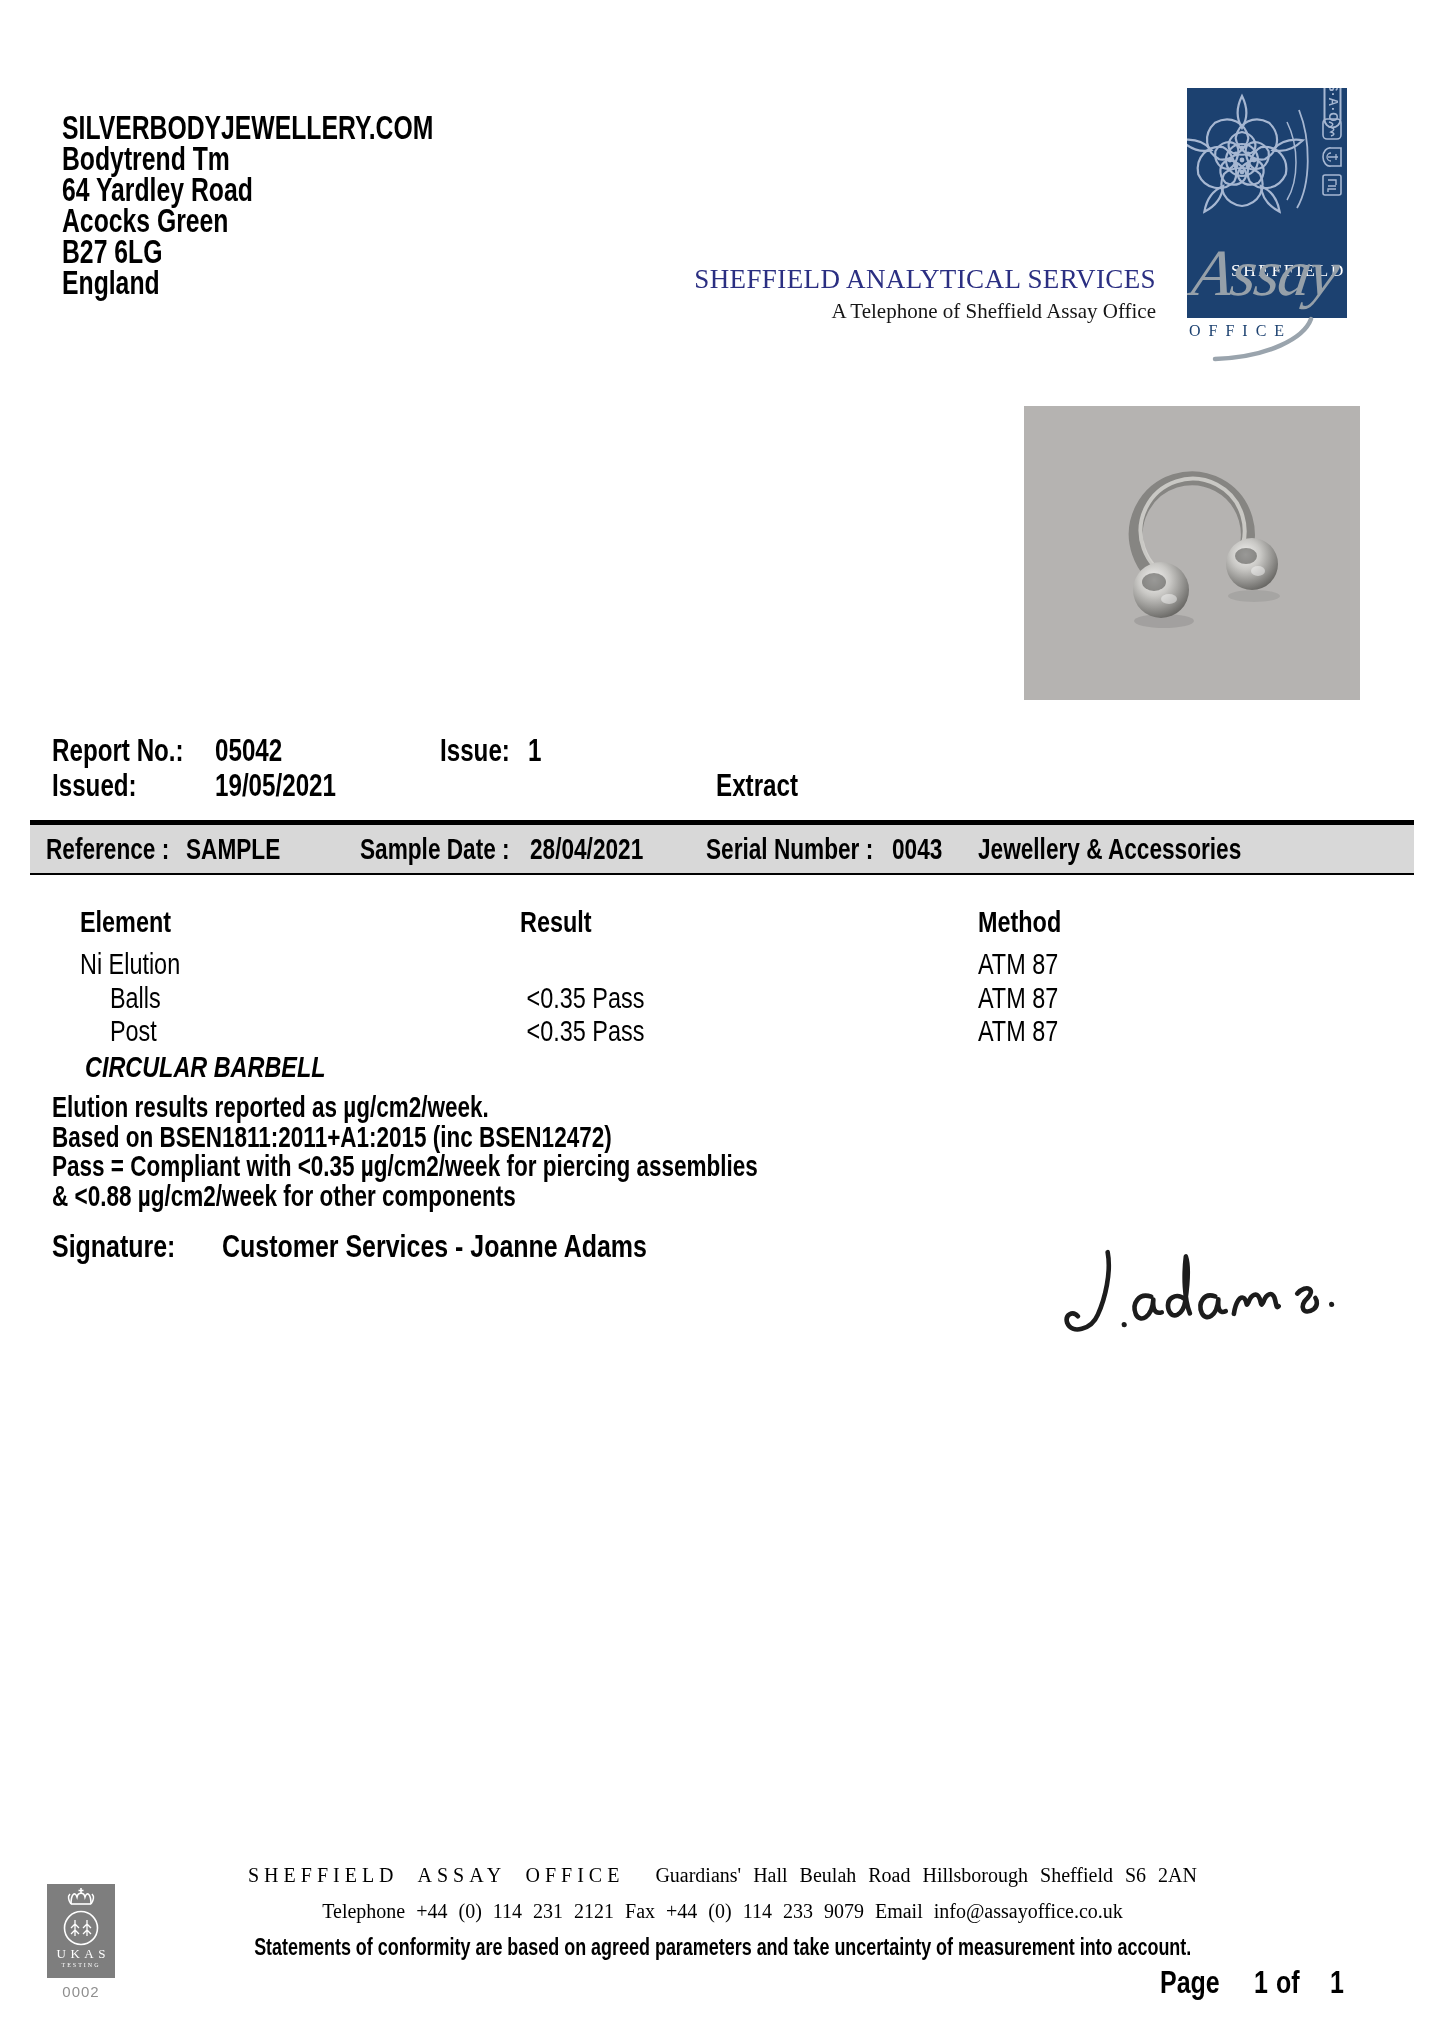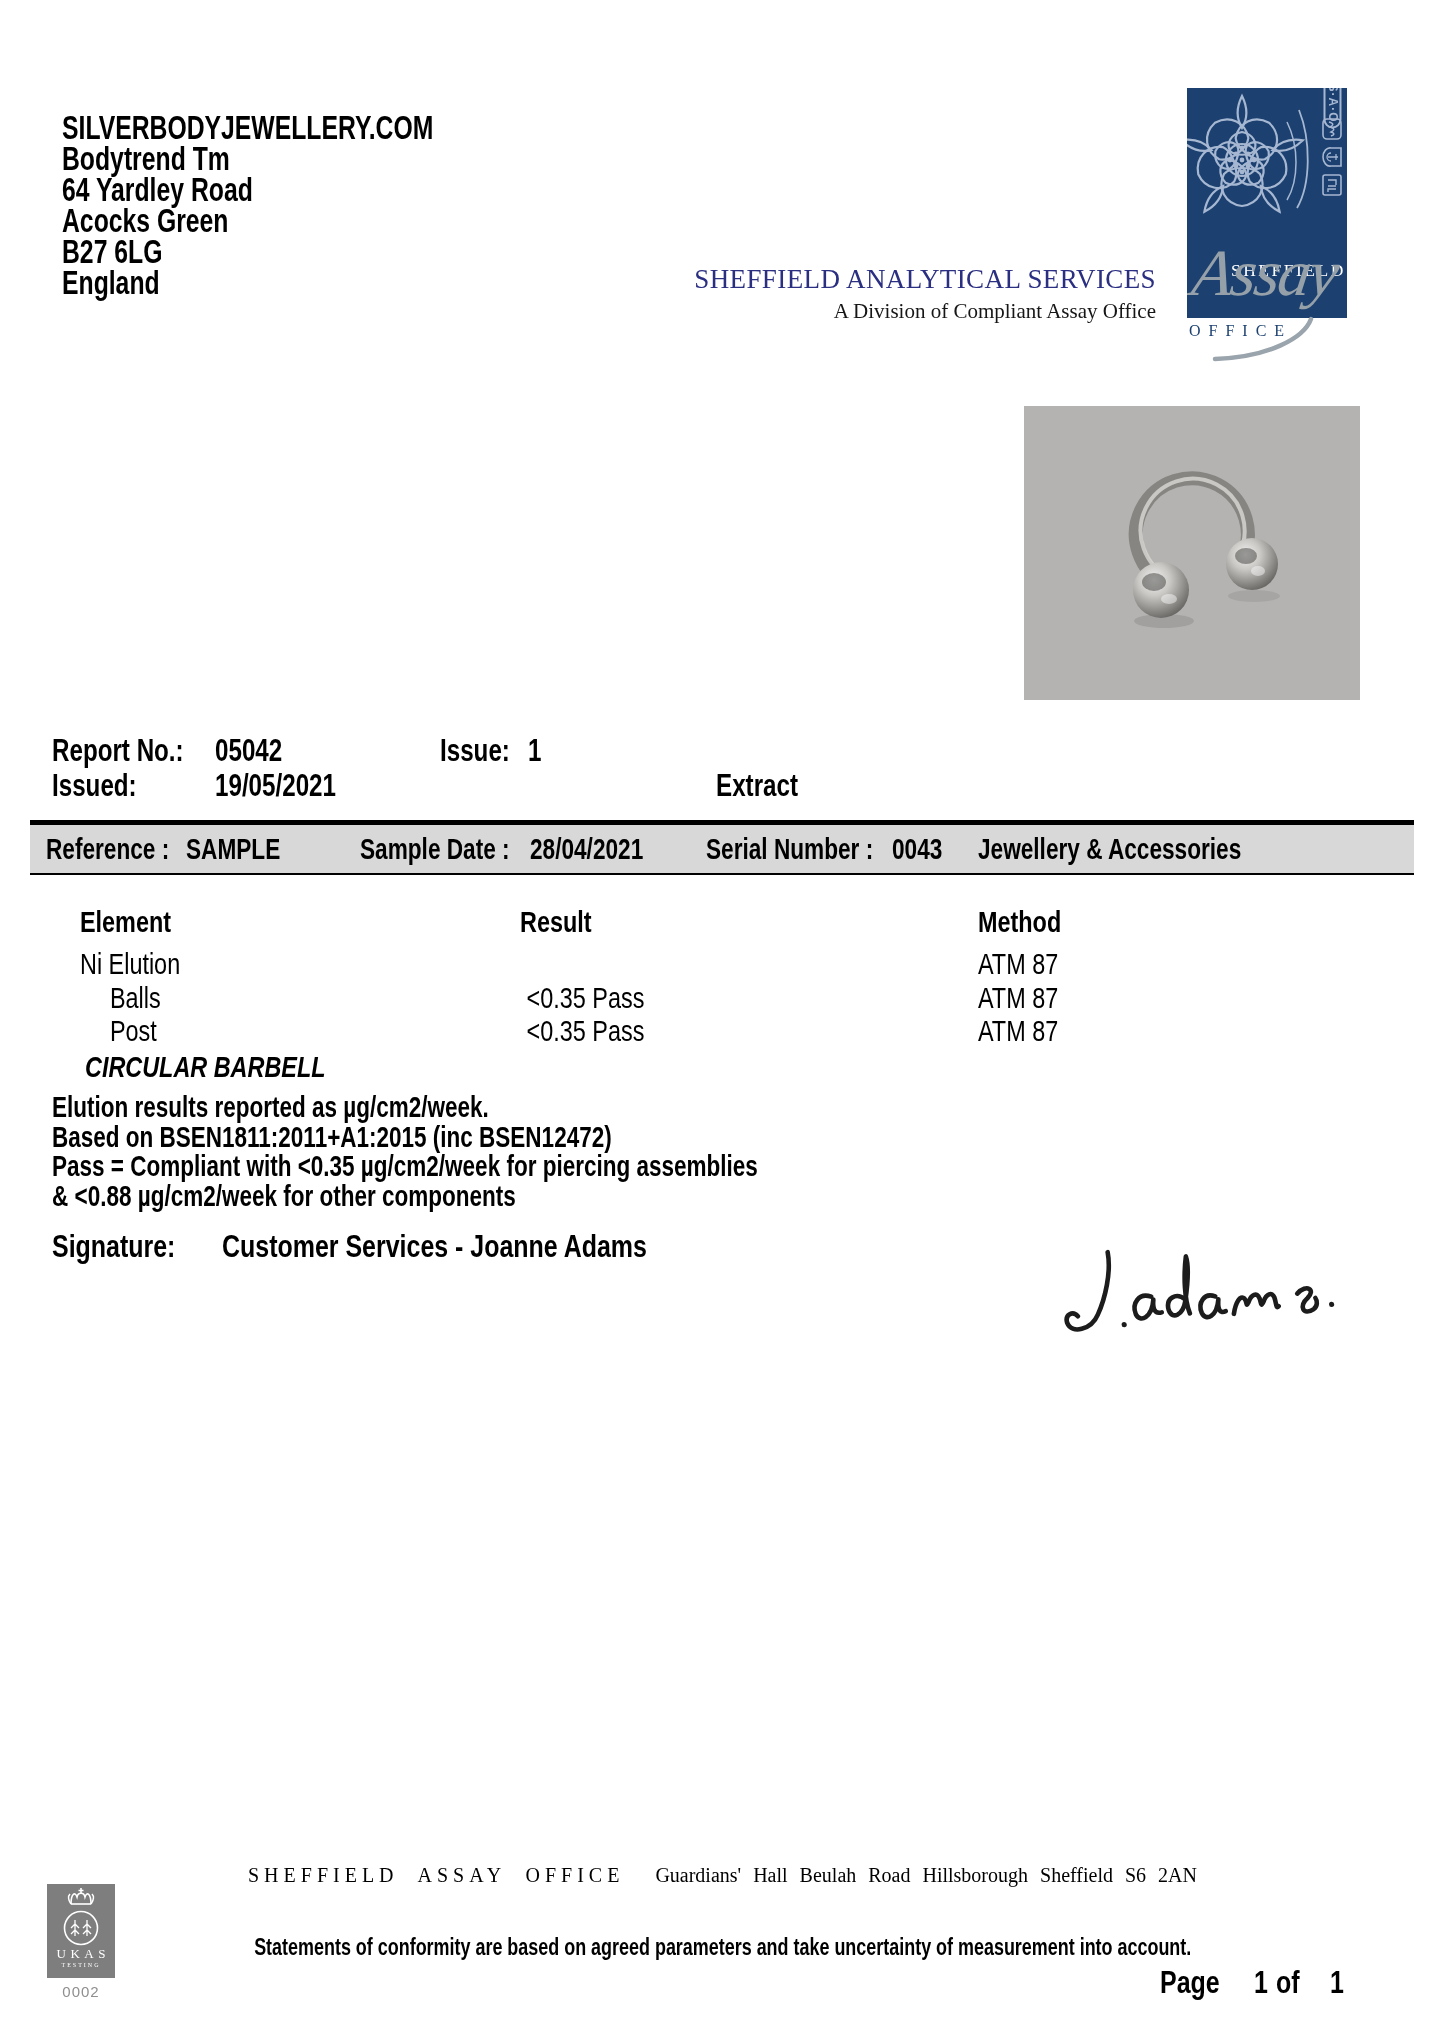--- a/index.html
+++ b/index.html
@@ -87,21 +87,21 @@
     <div>SILVERBODYJEWELLERY.COM</div>
     <div>Bodytrend Tm</div>
     <div>64 Yardley Road</div>
     <div>Acocks Green</div>
     <div>B27 6LG</div>
     <div>England</div>
   </div>
 
   <div class="abs division">
     <div class="t" style="color:#2b2f82;">SHEFFIELD ANALYTICAL SERVICES</div>
-    <div class="s">A Division of Compliant Assay Office</div>
+    <div class="s">A Telephone of Sheffield Assay Office</div>
   </div>
 
   <div class="abs logo">
     <div class="logo-box">
       <svg class="rose" width="138" height="168" viewBox="0 0 138 168">
         <g stroke="#a6b7d2" stroke-width="2.2" fill="none">
           <g id="leaves">
             <path d="M55,8 C61,20 61,30 55,40 C49,30 49,20 55,8 Z" transform="rotate(0 55 72)"></path>
             <path d="M55,8 C61,20 61,30 55,40 C49,30 49,20 55,8 Z" transform="rotate(72 55 72)"></path>
             <path d="M55,8 C61,20 61,30 55,40 C49,30 49,20 55,8 Z" transform="rotate(144 55 72)"></path>
@@ -262,20 +262,23 @@
       <path d="M198,82 C200,71 205,63 209,67 C212,70 210,77 213,71 C216,63 222,61 224,67 C226,72 225,77 228,71 C231,63 237,61 239,67 C241,73 240,79 243,76"></path>
       <path d="M262,64 C272,54 281,61 272,69 C263,76 267,87 278,80 C282,77 282,72 280,69"></path>
       <circle cx="296" cy="76" r="2.6" fill="#1c1c1c" stroke="none"></circle>
     </g>
   </svg>
 
   <div class="abs f-line f-serif" style="top:1864px;">
     <span class="office-name">SHEFFIELD ASSAY OFFICE</span>
     <span class="office-addr">Guardians' Hall Beulah Road Hillsborough Sheffield S6 2AN</span>
   </div>
+  <div class="abs f-line f-serif" style="top:1900px;">
+    <span class="f-contact">Telephone +44 (0) 114 231 2121 Fax +44 (0) 114 233 9079 Email info@assayoffice.co.uk</span>
+  </div>
   <div class="abs f-line" style="top:1934px;">
     <span class="f-bold cond-c">Statements of conformity are based on agreed parameters and take uncertainty of measurement into account.</span>
   </div>
   <div class="abs row pageline" style="left:0;top:1964px;width:1445px;height:40px;">
     <span class="cond" style="left:1160px;">Page</span>
     <span class="cond" style="left:1254px;">1</span>
     <span class="cond" style="left:1276px;">of</span>
     <span class="cond" style="left:1330px;">1</span>
   </div>
 

